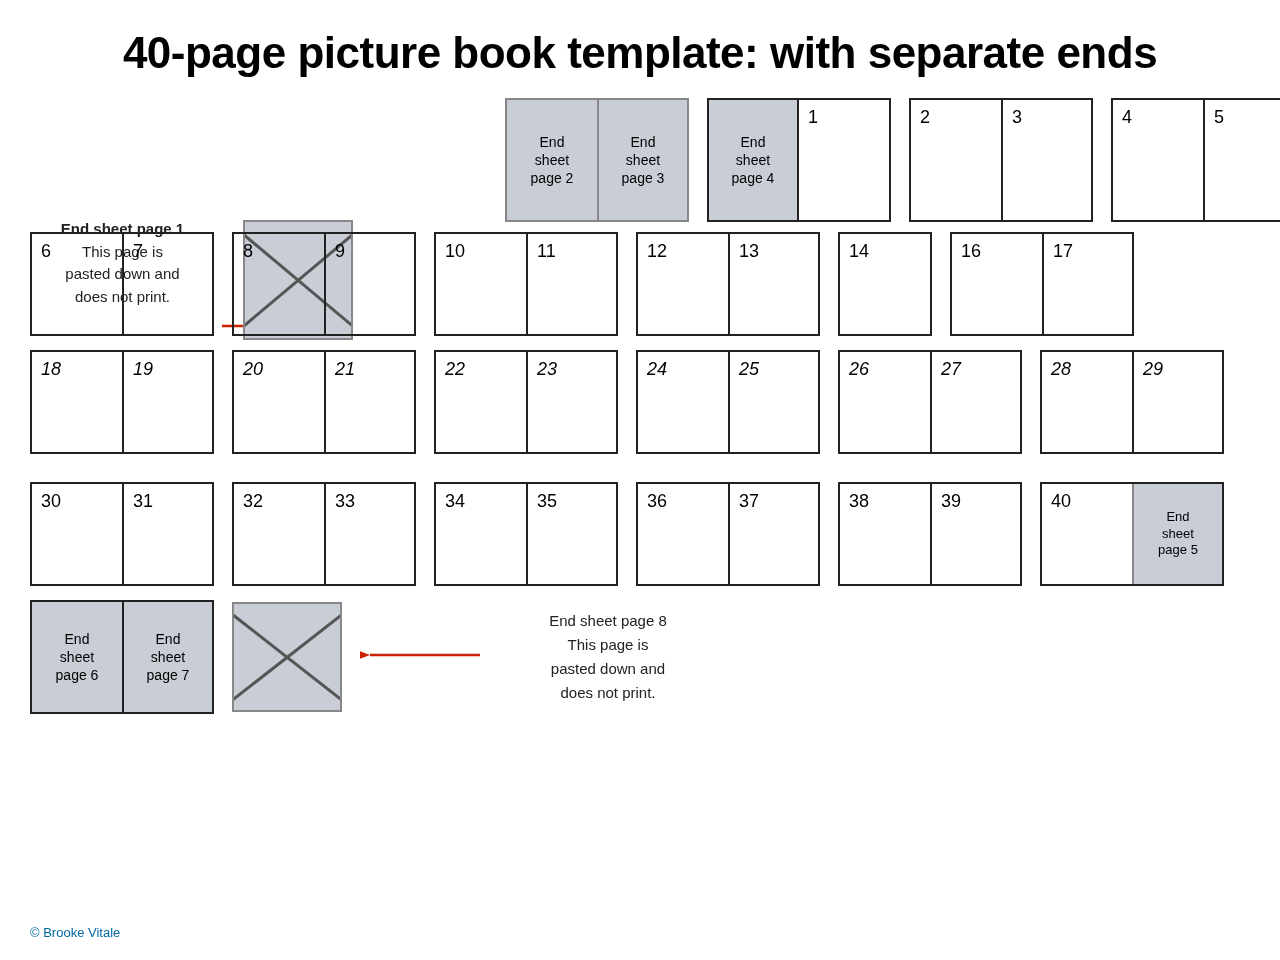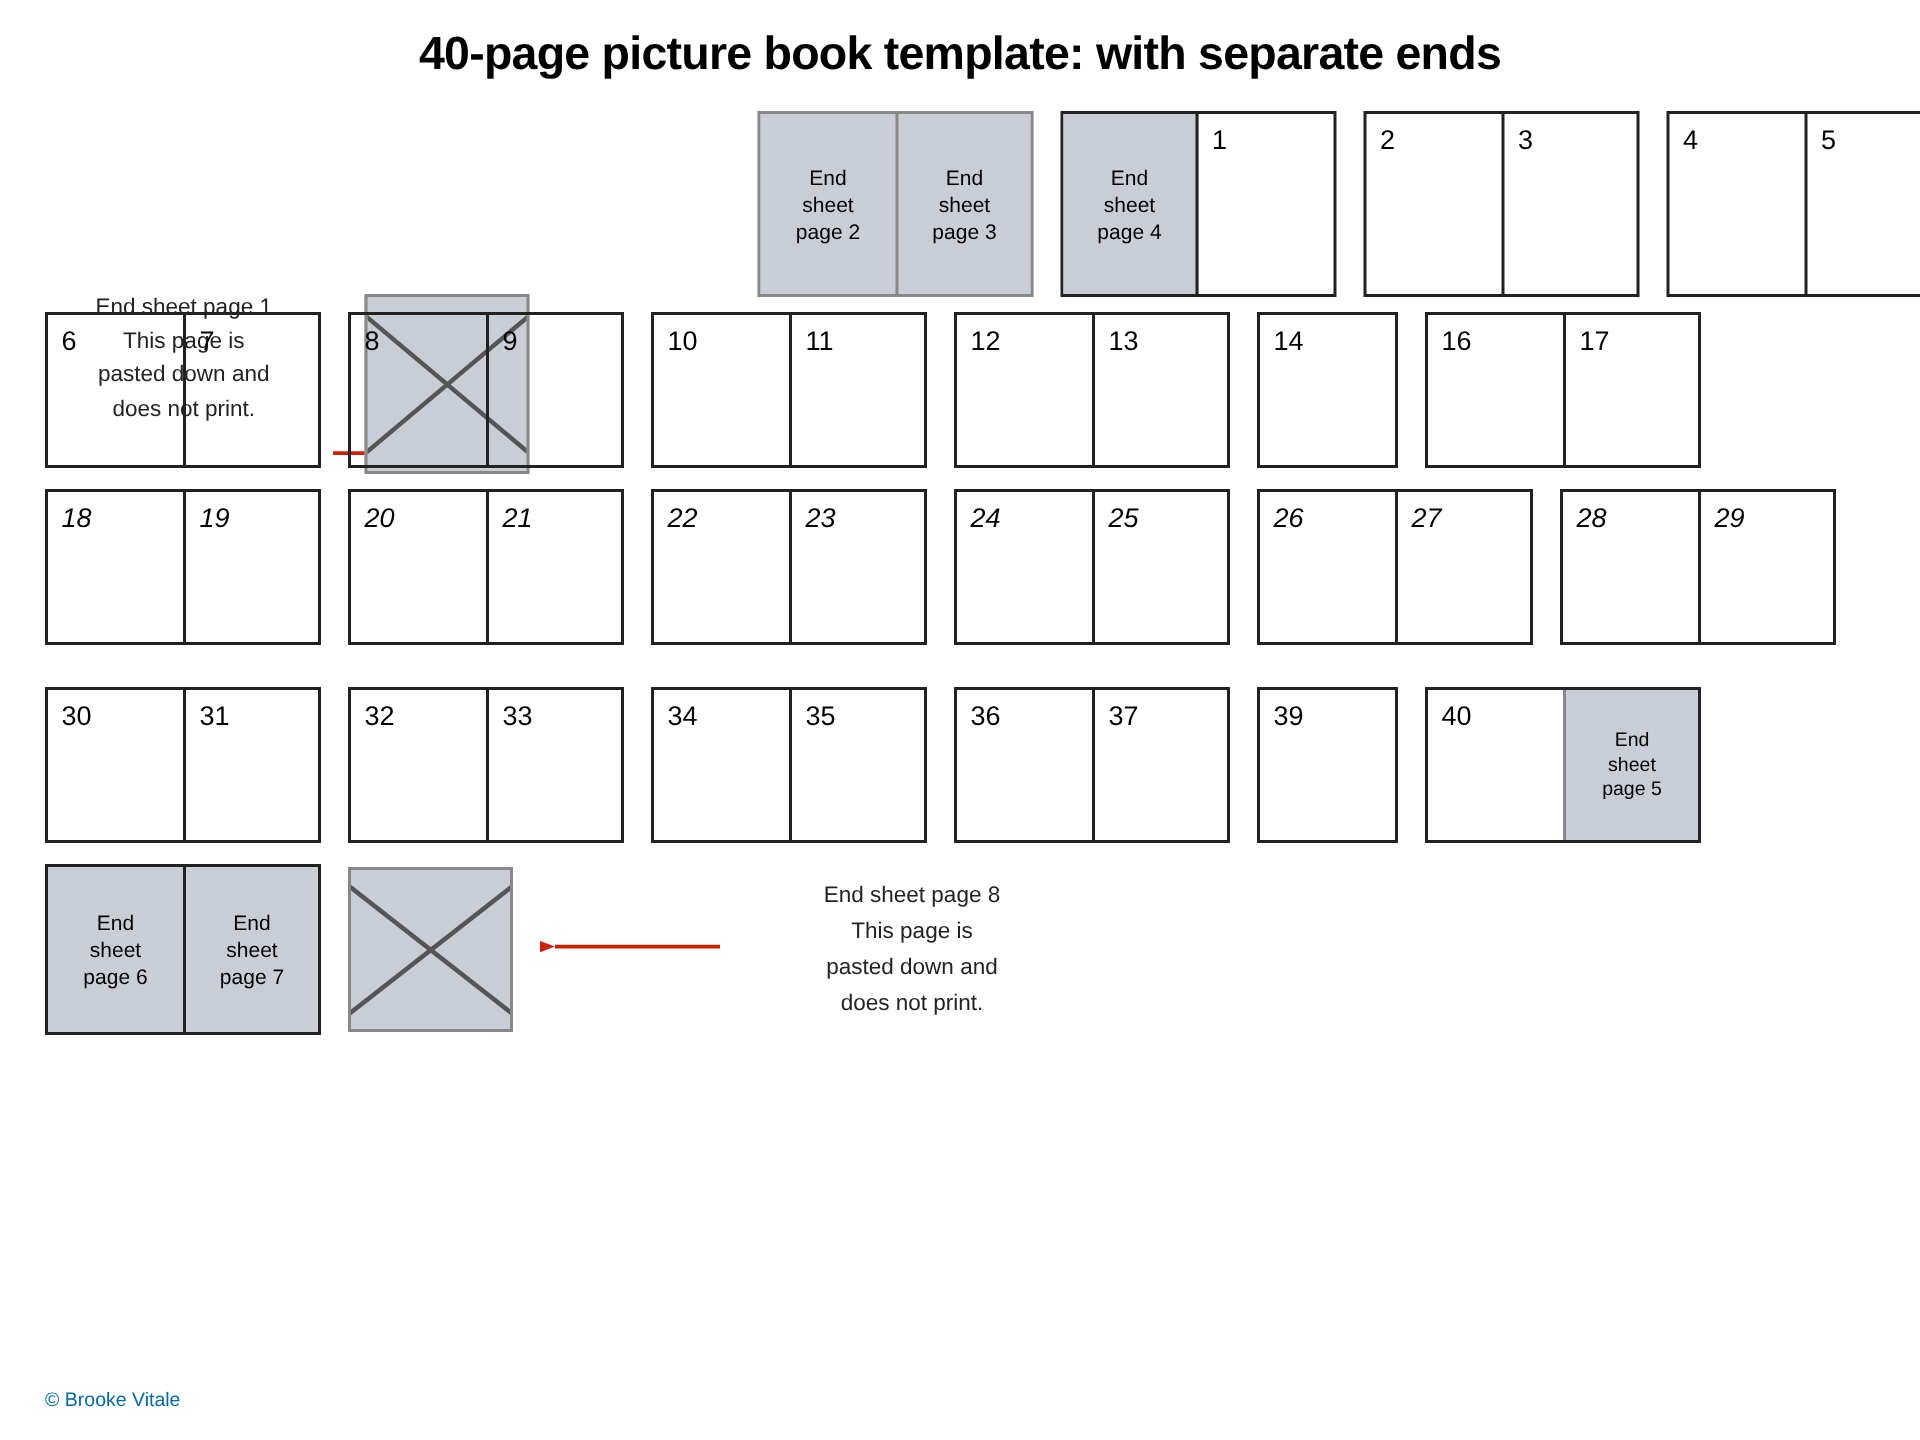--- a/index.html
+++ b/index.html
@@ -7,23 +7,23 @@
       background: #fff;
       font-family: Arial, sans-serif;
       width: 1280px;
       height: 960px;
       overflow: hidden;
       position: relative;
     }
 
     .page-title {
       text-align: center;
-      font-size: 31px;
+      font-size: 44px;
       font-weight: 900;
-      padding: 18px 0 20px 0;
+      padding: 28px 0 20px 0;
       letter-spacing: -0.5px;
     }
 
     .main-content {
       padding: 0 30px;
       position: relative;
     }
 
     
     .row {
@@ -138,21 +138,21 @@
     }
   </style>
 </head>
 <body>
 
 <div class="page-title">40-page picture book template: with separate ends</div>
 
 <div class="main-content">
 
   <div class="annotation-top">
-    <div style="font-size:15px;font-weight:400;">End sheet page 1</div>
+    <div style="font-size:15px;font-weight:700;">End sheet page 1</div>
     <div>This page is</div>
     <div>pasted down and</div>
     <div>does not print.</div>
   </div>
 
   <div class="arrow-top">
     <svg width="110" height="28">
       <defs>
         <marker id="arrowhead" markerWidth="8" markerHeight="6" refX="8" refY="3" orient="auto">
           <polygon points="0 0, 8 3, 0 6" fill="#cc2200"></polygon>
@@ -345,20 +345,23 @@
     <div class="spread">
       <div class="page">
           <span>36</span>
         </div>
       <div class="page">
           <span>37</span>
         </div>
     </div>
     <div class="spread">
       <div class="page">
+          <span>38</span>
+        </div>
+      <div class="page">
           <span>39</span>
         </div>
     </div>
 
     <div class="spread">
       <div class="page">
           <span>40</span>
         </div>
       <div class="page end-sheet" style="border-left:2px solid #222; border:none; border-left:2px solid #888;">
         <span style="white-space:pre-line; text-align:center; font-size:13px;">End

